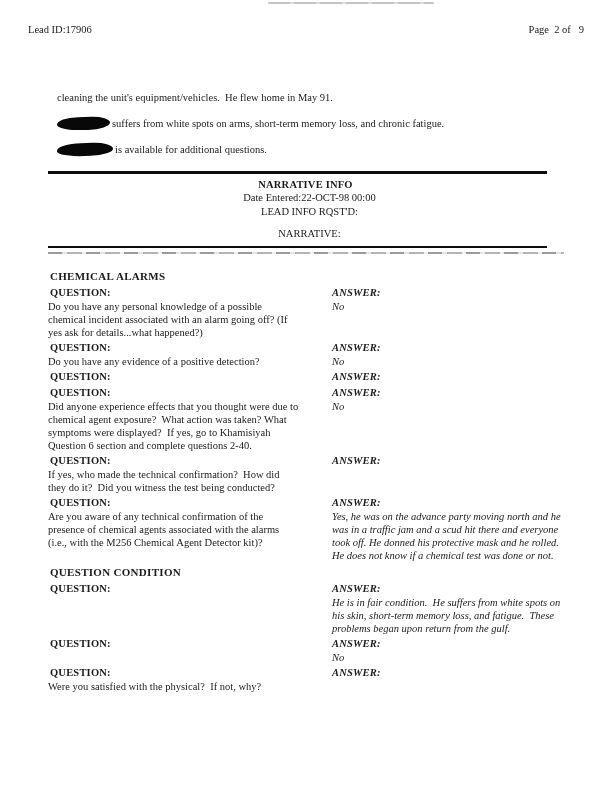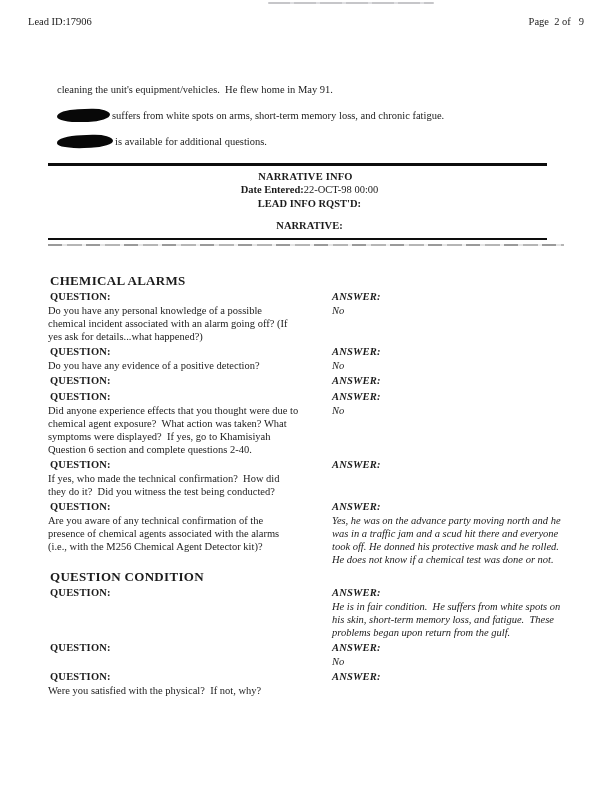--- a/index.html
+++ b/index.html
@@ -16,21 +16,21 @@
     box-sizing: border-box;
   }
   .scan-artifact-top {
     position: absolute; top: 2px; left: 268px;
     width: 166px; height: 2px;
     background: repeating-linear-gradient(90deg,#c6c6c9 0 22px,#dedee1 22px 26px);
     border-radius: 1px;
   }
   .header-row {
     display: flex; justify-content: space-between;
-    padding: 15px 27px 0 28px;
+    padding: 23px 27px 0 28px;
   }
   .header-row span { white-space: pre; }
   .intro { margin: 55px 50px 0 57px; }
   .intro p { margin: 0; white-space: pre-wrap; }
   .intro p + p { margin-top: 13px; }
   .redaction-bar {
     display: inline-block;
     width: 53px; height: 13px;
     background: #080808;
     border-radius: 46% 40% 48% 52% / 62% 55% 60% 52%;
@@ -43,27 +43,27 @@
   .rule-thick { height: 3px; background: #0d0d0d; margin-top: 15px; }
   .rule-double { margin-top: 5px; }
   .rule-double .solid { height: 2.5px; background: #0d0d0d; }
   .rule-double .dashed {
     height: 1.5px; margin-top: 4px; width: 516px;
     background: repeating-linear-gradient(90deg,#9a9a9a 0 14px,#e4e4e4 14px 19px,#b5b5b5 19px 34px,#efefef 34px 38px);
   }
   .narr { margin: 4px 50px 0 50px; text-align: center; }
   .narr .title { font-weight: bold; letter-spacing: .2px; }
   .narr .kv { margin-left: 8px; line-height: 13.5px; }
-  .narr .kv b { font-weight: bold; }
+  .narr .kv b { font-weight: normal; }
   .narr .narrative-label { margin-top: 9px; }
   .narr .narr-value { margin-left: 0; line-height: 14px; margin-top: .5px; }
   .qa-sections { margin: 0 46px 0 48px; }
   .section-title {
-    font-weight: bold; font-size: 13px; letter-spacing: .3px;
-    margin: 28px 0 3px 2px;
+    font-weight: bold; font-size: 11px; letter-spacing: .3px;
+    margin: 16px 0 3px 2px;
   }
   .section-title.second { margin-top: 4px; }
   .qa-row { display: flex; margin-bottom: 2px; gap: 24px; }
   .q-col { width: 252px; margin-right: 8px; flex: none; }
   .a-col { flex: 1; font-style: italic; }
   .qa-label { font-weight: bold; margin-left: 2px; margin-bottom: 1px; letter-spacing: .2px; }
   .qa-text { white-space: pre-wrap; }
   .a-col .qa-label { margin-left: 0; }
 </style>
 </head>

